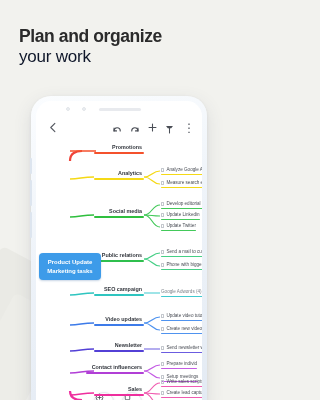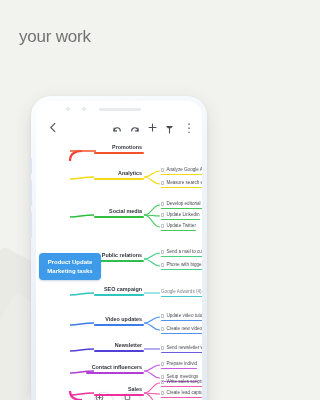--- a/index.html
+++ b/index.html
@@ -12,21 +12,21 @@
   
   .bg-shape{ position:absolute; background:#eaeae5; pointer-events:none; }
   .bg-s1{ left:-30px; top:255px; width:70px; height:120px; transform:rotate(28deg); border-radius:6px; }
   .bg-s2{ left:-14px; top:300px; width:60px; height:110px; transform:rotate(28deg); border-radius:6px; background:#ededE8;}
 
   .headline{ position:absolute; left:19px; top:26px; width:200px; }
   .headline .l1{
     font-size:17.5px; font-weight:bold; color:#2b2b2b; letter-spacing:-0.4px; line-height:20px;
   }
   .headline .l2{
-    font-size:17px; font-weight:400; color:#737373; letter-spacing:-0.2px; line-height:21px;
+    font-size:17px; font-weight:400; color:#0f172a; letter-spacing:-0.2px; line-height:21px;
   }
 
   
   .phone{
     position:absolute; left:31px; top:96px; width:176px; height:310px;
     background:linear-gradient(160deg,#fbfdff 0%,#eef3f9 45%,#e3eaf3 100%);
     border-radius:20px 20px 0 0;
     box-shadow:0 6px 18px rgba(60,70,90,.13), 0 1px 3px rgba(60,70,90,.10);
     padding:5px 5px 0 5px;
   }
@@ -87,20 +87,21 @@
   }
   .fab1{ left:58px; } .fab2{ left:86px; }
 </style>
 </head>
 <body>
 
 <div class="bg-shape bg-s1"></div>
 <div class="bg-shape bg-s2"></div>
 
 <div class="headline">
+  <div class="l1">Plan and organize</div>
   <div class="l2">your work</div>
 </div>
 
 <div class="phone">
   <div class="side-btn sb1"></div>
   <div class="side-btn sb2"></div>
   <div class="side-btn sb3"></div>
 
   <div class="screen">
 

